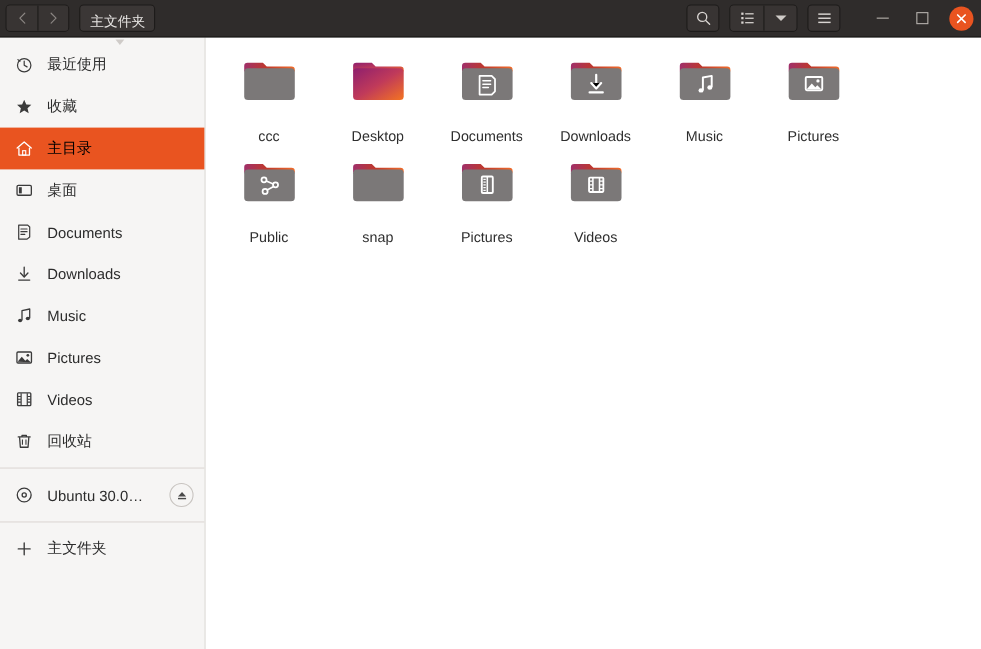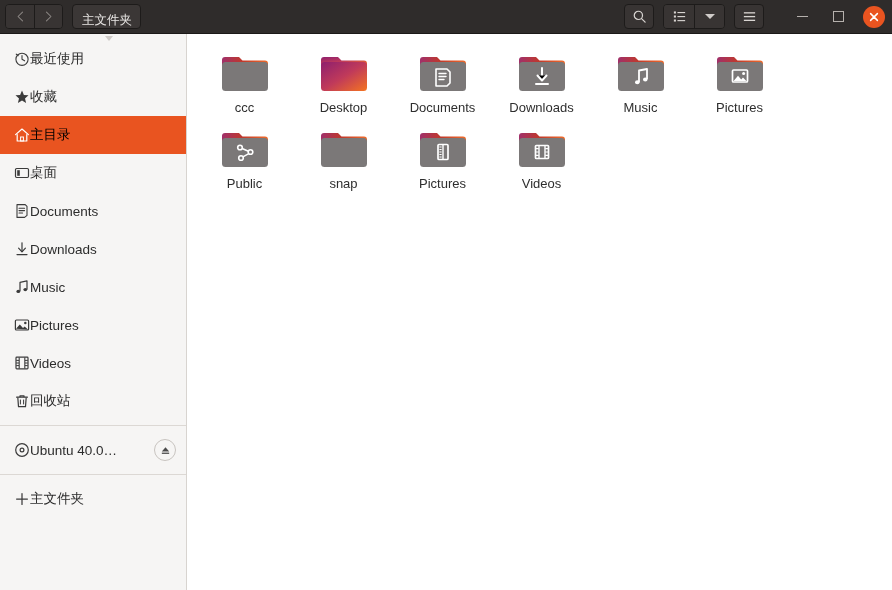--- a/index.html
+++ b/index.html
@@ -126,20 +126,21 @@
     flex: 0 0 187px;
     background: #f6f5f4;
     border-right: 1px solid #d8d4d0;
     padding-top: 6px;
     overflow: hidden;
   }
   .si {
     display: flex; align-items: center;
     height: 38px;
     padding: 0 10px 0 13px;
+    gap: 13px;
     color: #2c2c2c;
     font-size: 13.5px;
     white-space: nowrap;
   }
   .si .ico {
     width: 17px; height: 17px;
     display: flex; align-items: center; justify-content: center;
     color: #3b3b3b;
     flex: 0 0 17px;
   }
@@ -160,21 +161,21 @@
     flex: 1 1 auto;
     background: #ffffff;
     padding: 10px 8px 0 8px;
     overflow: hidden;
   }
   .grid { display: flex; flex-wrap: wrap; align-content: flex-start; }
   .item {
     width: 99px;
     padding: 6px 2px 4px 2px;
     display: flex; flex-direction: column; align-items: center;
-    gap: 4px;
+    gap: 20px;
   }
   .item .name {
     font-size: 13px;
     color: #2e2e2e;
     text-align: center;
     max-width: 96px;
     overflow: hidden;
     white-space: nowrap;
     text-overflow: ellipsis;
     line-height: 16px;
@@ -374,21 +375,21 @@
 
       <div class="sep"></div>
 
       <div class="si">
         <span class="ico">
           <svg width="16" height="16" viewBox="0 0 16 16" fill="none">
             <circle cx="8" cy="8" r="6.3" stroke="currentColor" stroke-width="1.2"></circle>
             <circle cx="8" cy="8" r="1.9" stroke="currentColor" stroke-width="1.2"></circle>
           </svg>
         </span>
-        <span class="lbl">Ubuntu 40.0…</span>
+        <span class="lbl">Ubuntu 30.0…</span>
         <span class="eject" title="Eject">
           <svg width="11" height="11" viewBox="0 0 12 12" fill="none">
             <path d="M6 2.4 L10 7 H2 Z" fill="#4a4a4a"></path>
             <rect x="2" y="8.3" width="8" height="1.4" fill="#4a4a4a"></rect>
           </svg>
         </span>
       </div>
 
       <div class="sep"></div>
 

